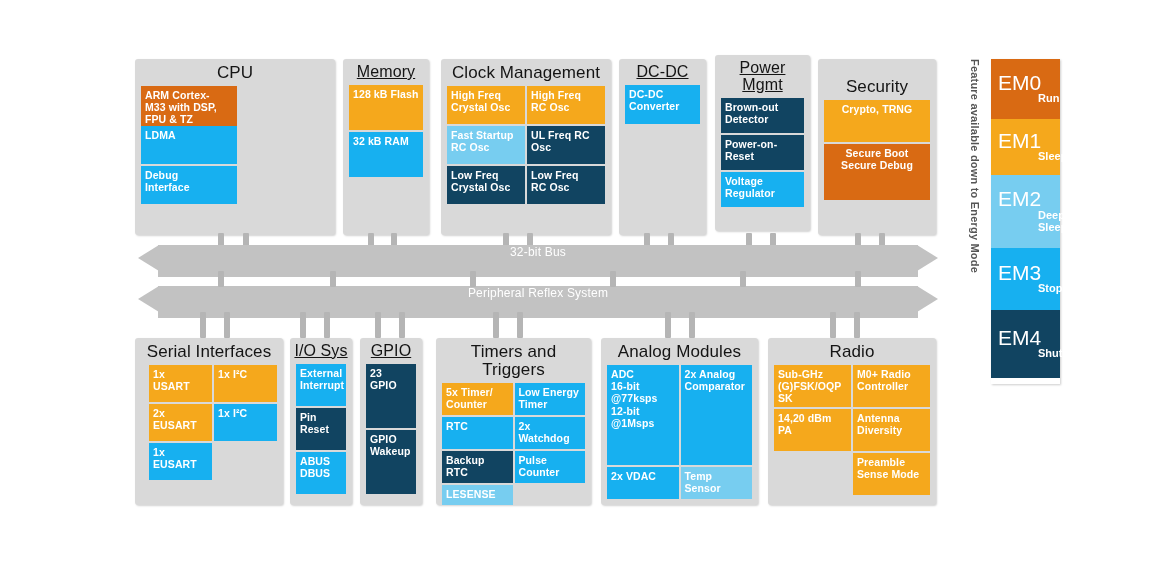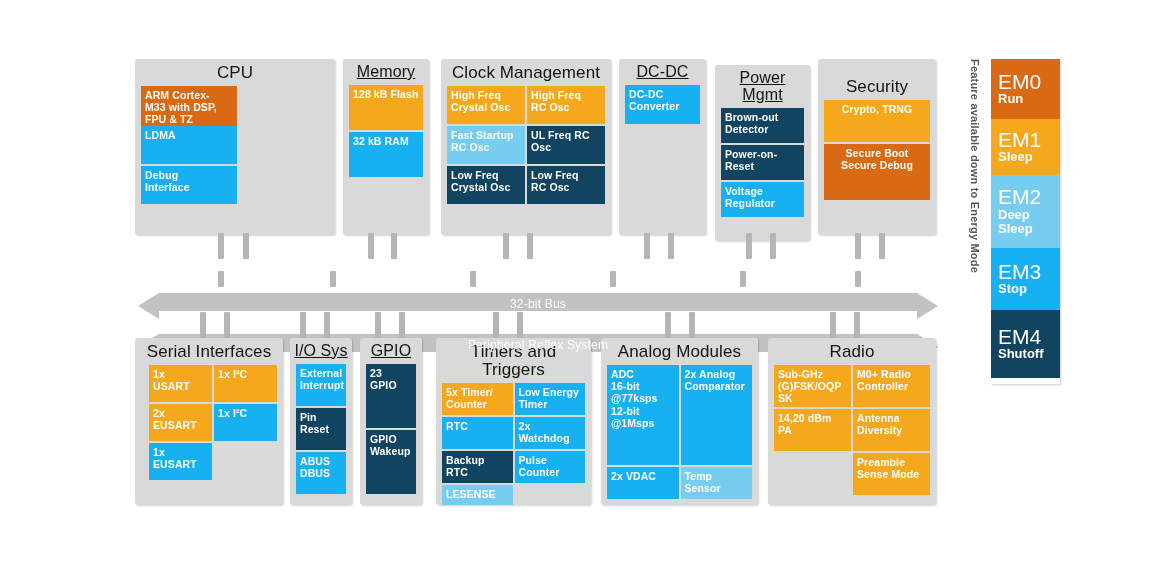--- a/index.html
+++ b/index.html
@@ -71,25 +71,24 @@
   .pin {
     position: absolute;
     width: 6px;
     background: #b5b5b5;
     border-radius: 1px;
   }
 
   
   .bus {
     position: absolute;
-    height: 18px;
+    height: 32px;
     display: flex;
-    align-items: flex-end;
+    align-items: flex-start;
     justify-content: center;
-    margin-top: 48px;
   }
   .bus .shaft {
     position: absolute;
     left: 20px; right: 20px; top: 0; bottom: 0;
     background: #c2c2c2;
   }
   .bus .head {
     position: absolute;
     top: 0;
     width: 0; height: 0;
@@ -113,21 +112,21 @@
     width: 69px; height: 325px;
     box-shadow: 1px 1px 2px rgba(0,0,0,0.2);
     display: flex; flex-direction: column;
   }
   .em-row {
     padding: 4px 7px 5px 7px;
     color: #ffffff;
     display: flex; flex-direction: column; justify-content: center;
   }
   .em-row .em-name { font-size: 21px; line-height: 1.04; font-weight: 400; }
-  .em-row .em-sub  { font-size: 13px; line-height: 1.08; font-weight: 700; white-space: pre-line; }
+  .em-row .em-sub  { font-size: 11px; line-height: 1.08; font-weight: 700; white-space: pre-line; margin-left: 40px; }
 
   #em-vertical-label {
     position: absolute;
     left: 961px; top: 59px;
     height: 325px; width: 20px;
     color: #555555;
     font-size: 11px;
     font-weight: 700;
     letter-spacing: .2px;
     writing-mode: vertical-rl;
@@ -198,21 +197,21 @@
     <div class="group-body">
       <div class="grid" style="grid-template-columns:1fr; grid-auto-rows: 39px;">
         <div class="cell em3">DC-DC
 Converter</div>
       </div>
     </div>
   </div>
   <div class="pin" style="left:644px; top:233px; height:26px;"></div>
   <div class="pin" style="left:668px; top:233px; height:26px;"></div>
 
-  <div class="group" style="left:715px; top:65px; width:95px; height:176px;">
+  <div class="group" style="left:715px; top:55px; width:95px; height:176px;">
     <div class="group-title small" style="white-space:pre-line;">Power
 Mgmt</div>
     <div class="group-body" style="padding-top:0;">
       <div class="grid" style="grid-template-columns:1fr; grid-auto-rows: 35px;">
         <div class="cell em4">Brown-out
 Detector</div>
         <div class="cell em4">Power-on-
 Reset</div>
         <div class="cell em3">Voltage
 Regulator</div>

